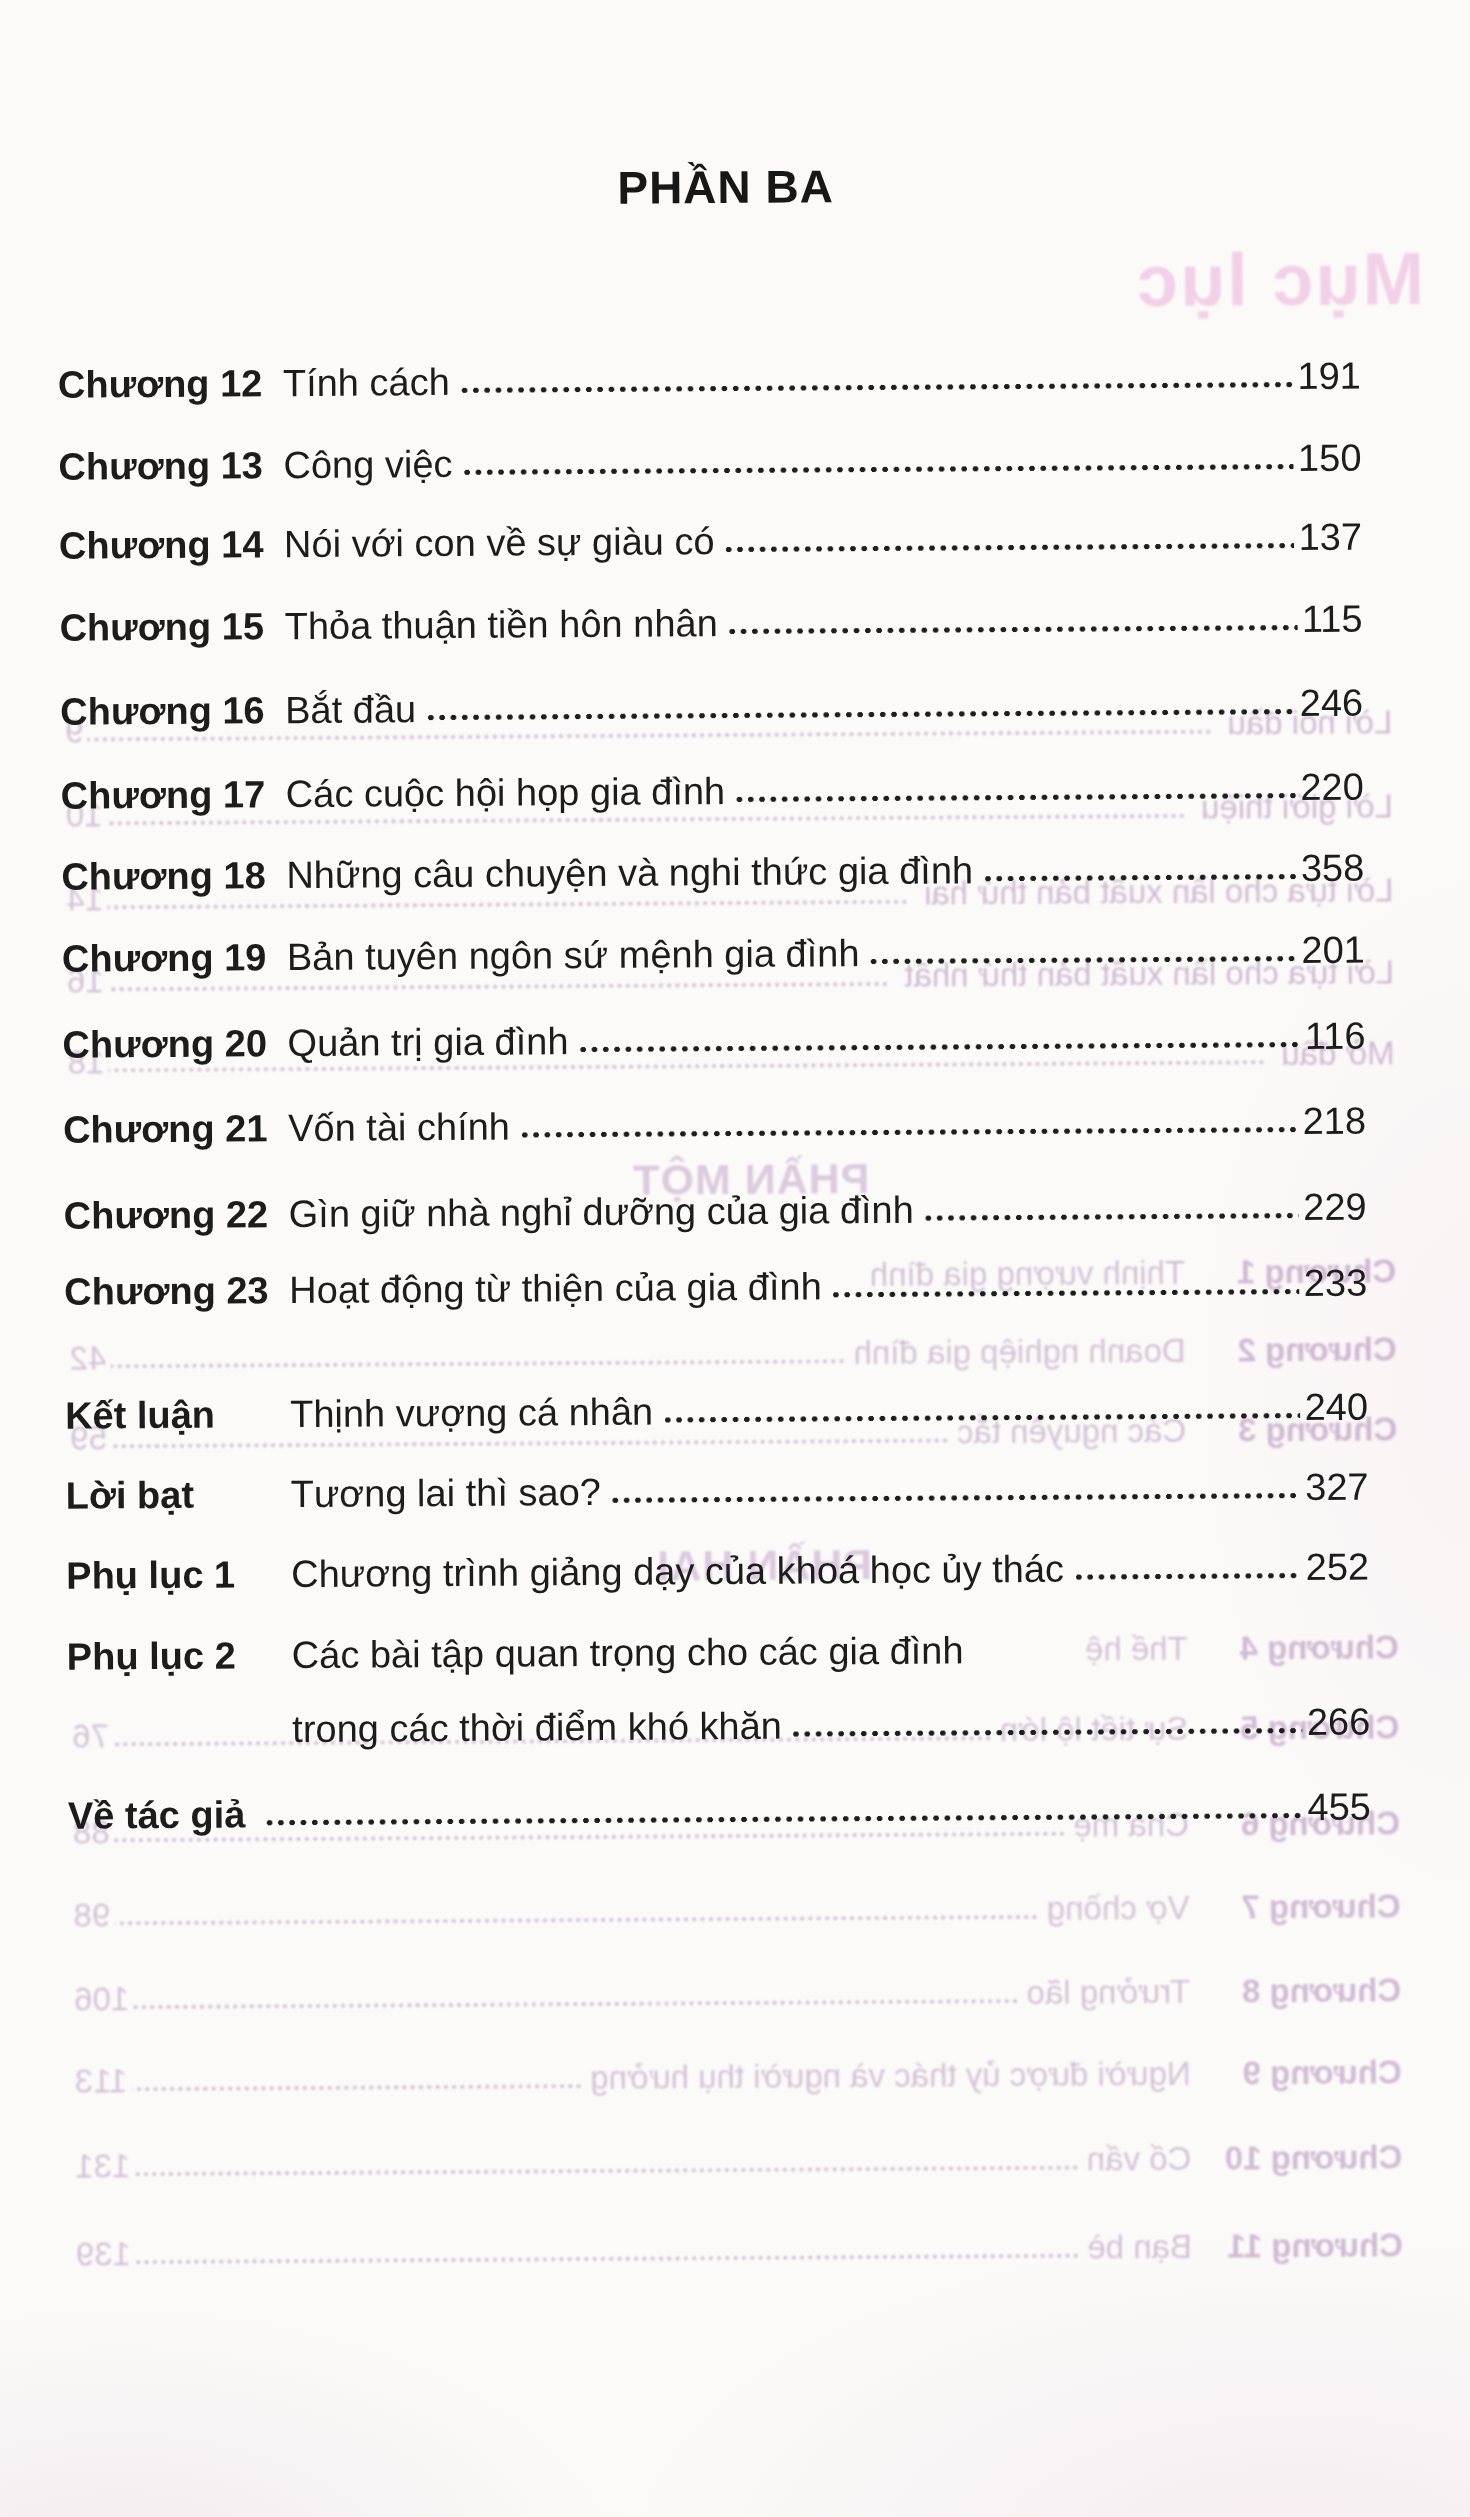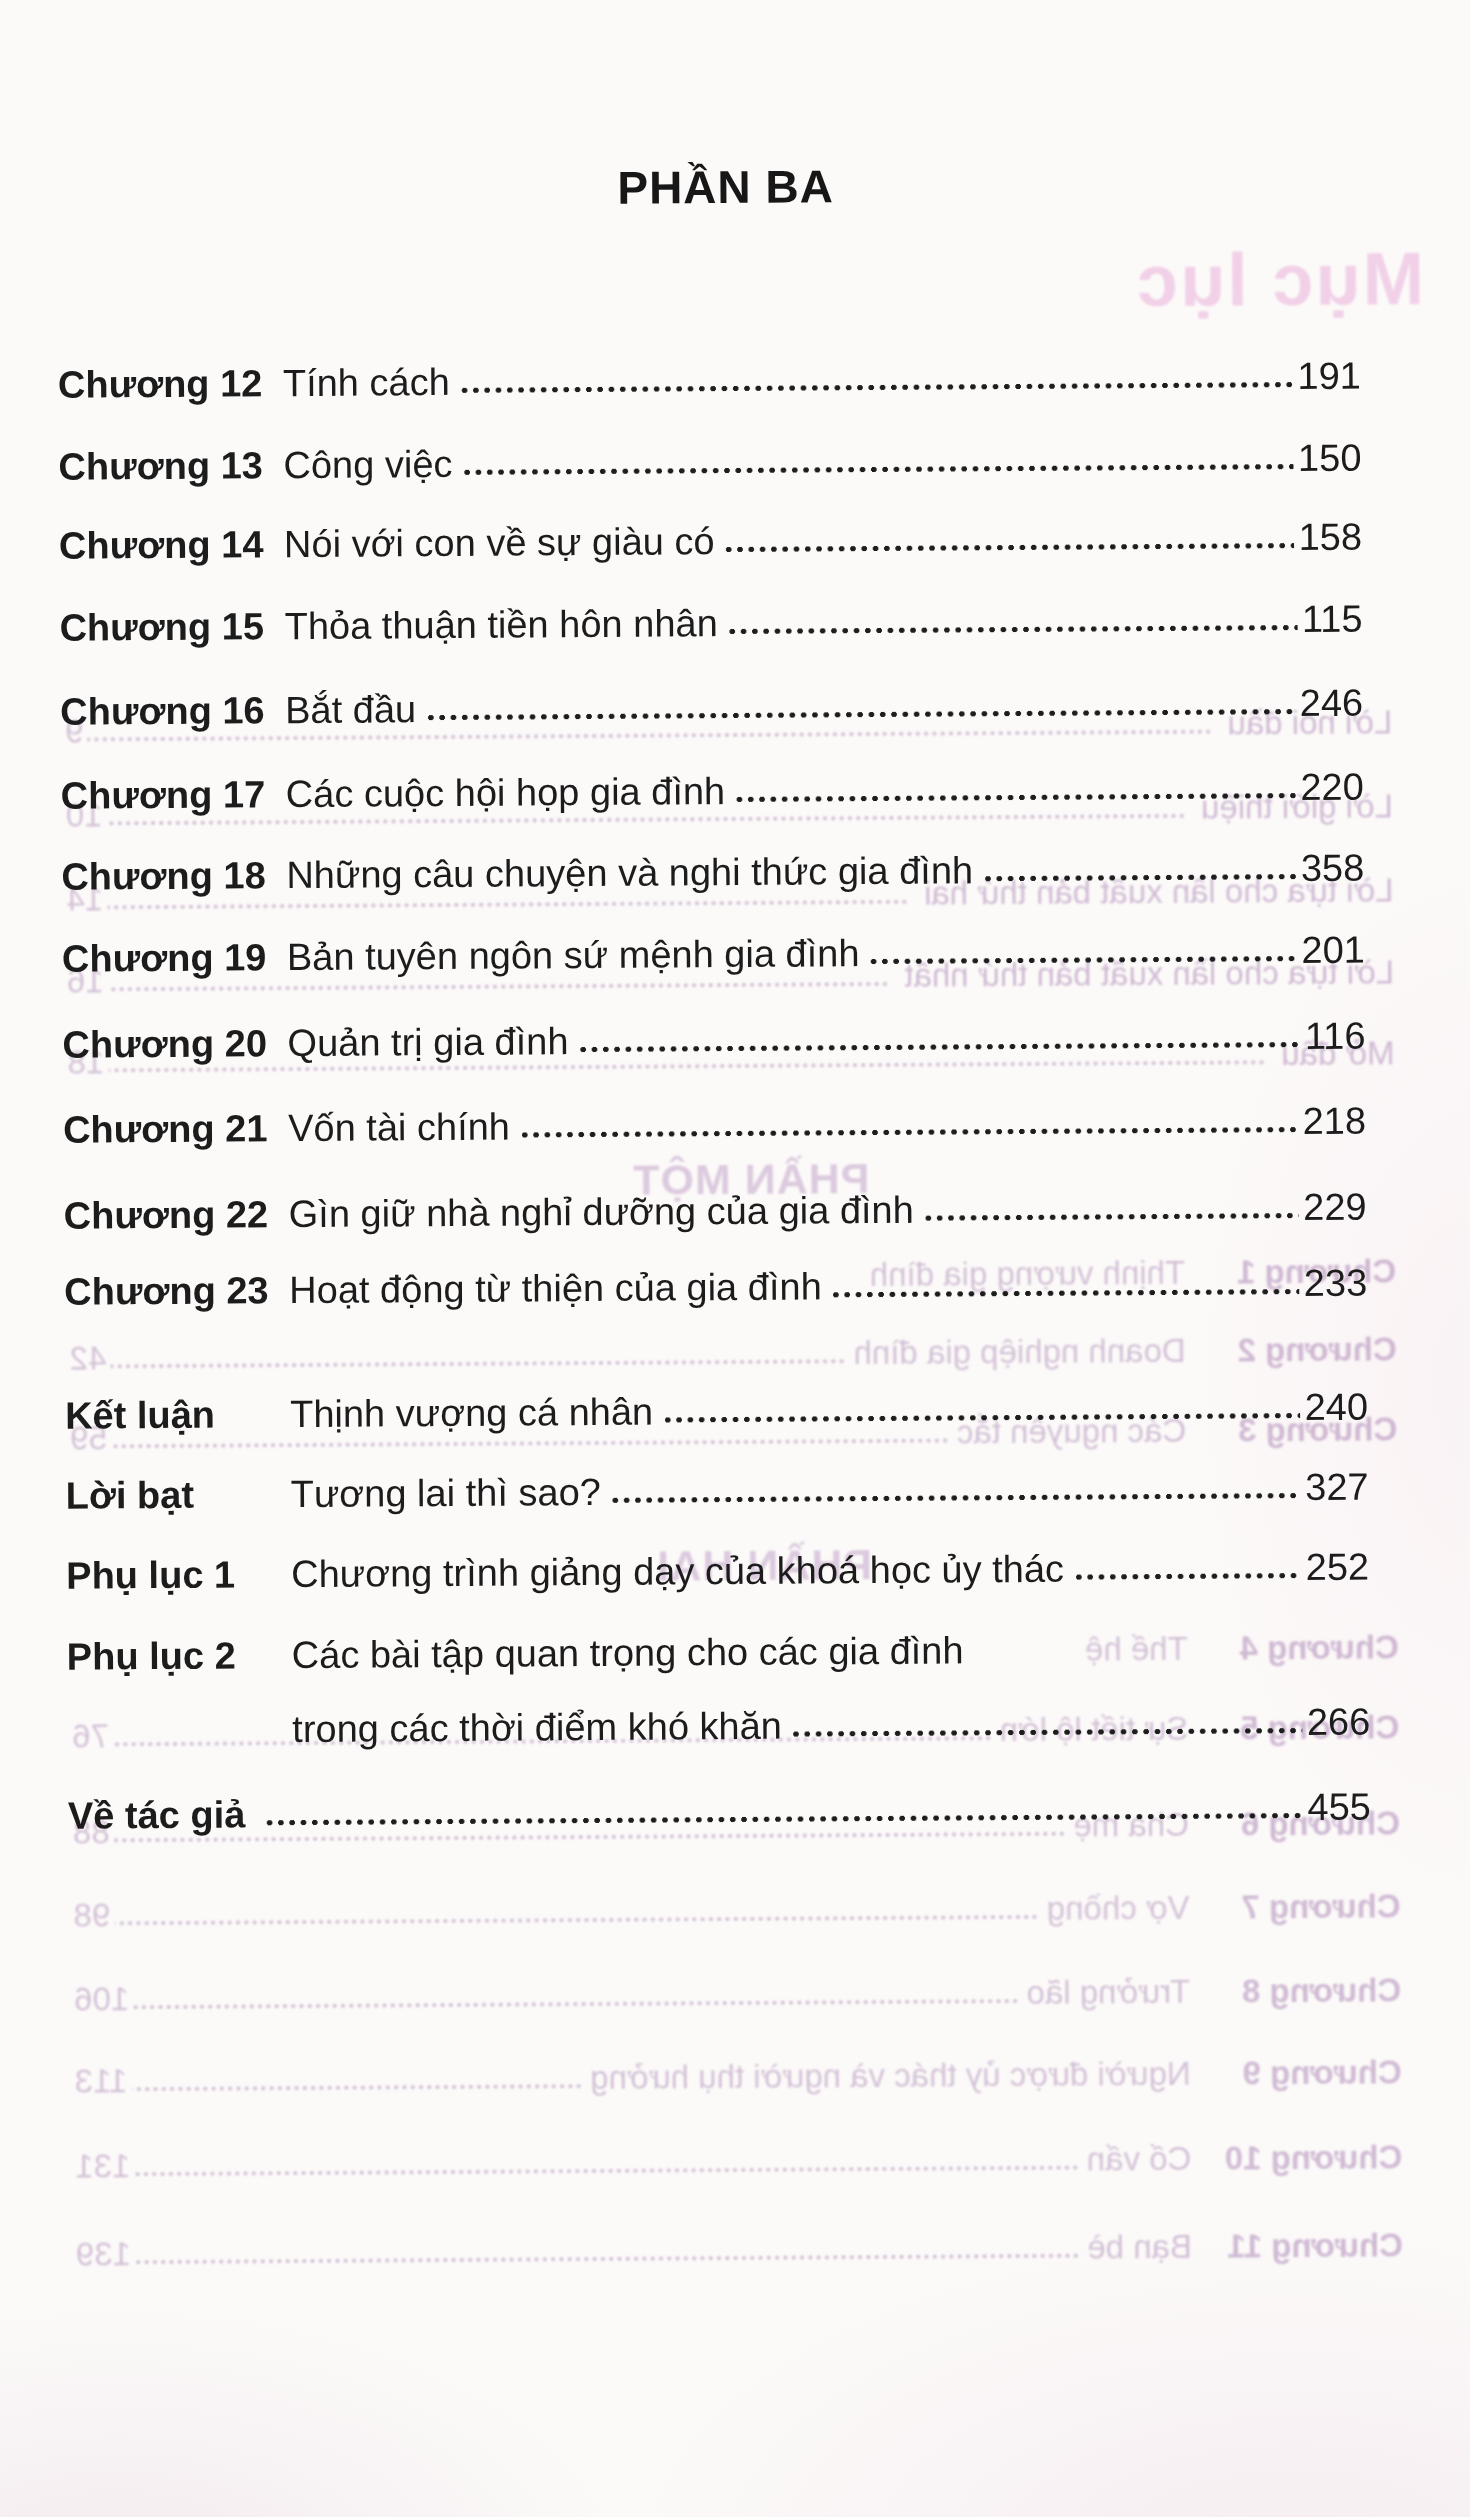--- a/index.html
+++ b/index.html
@@ -156,21 +156,21 @@
     <div class="row" style="top: 441px;">
       <span class="lbl">Chương 13</span>
       <span class="ttl">Công việc</span>
       <span class="leader"></span>
       <span class="page">150</span>
     </div>
     <div class="row" style="top: 520px;">
       <span class="lbl">Chương 14</span>
       <span class="ttl">Nói với con về sự giàu có</span>
       <span class="leader"></span>
-      <span class="page">158</span>
+      <span class="page">137</span>
     </div>
     <div class="row" style="top: 602px;">
       <span class="lbl">Chương 15</span>
       <span class="ttl">Thỏa thuận tiền hôn nhân</span>
       <span class="leader"></span>
       <span class="page">115</span>
     </div>
     <div class="row" style="top: 686px;">
       <span class="lbl">Chương 16</span>
       <span class="ttl">Bắt đầu</span>

